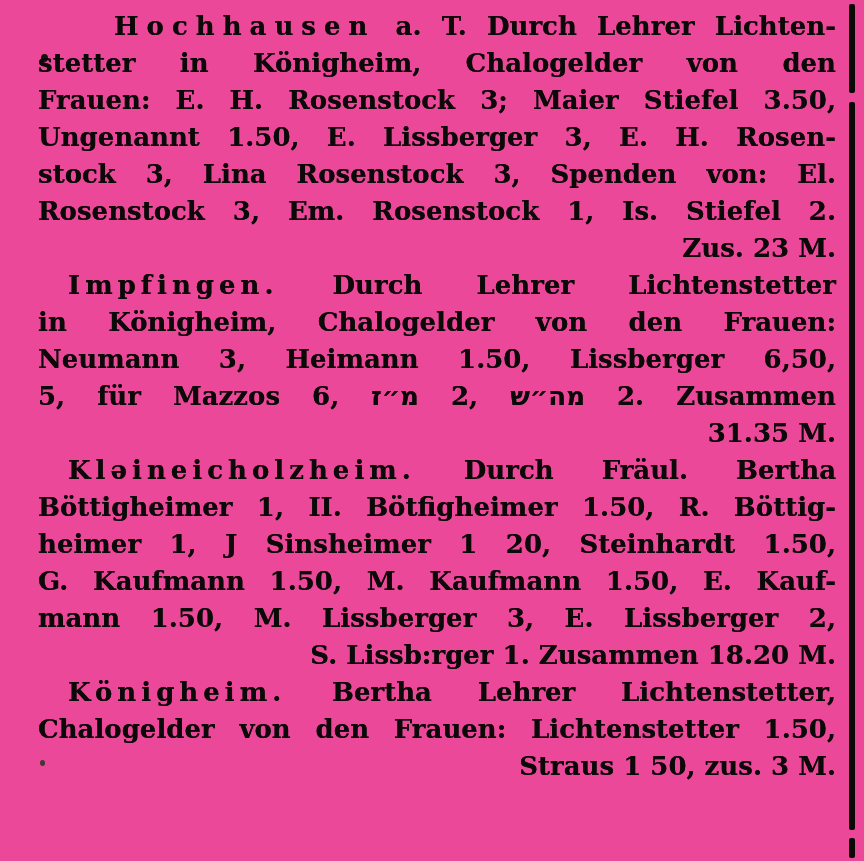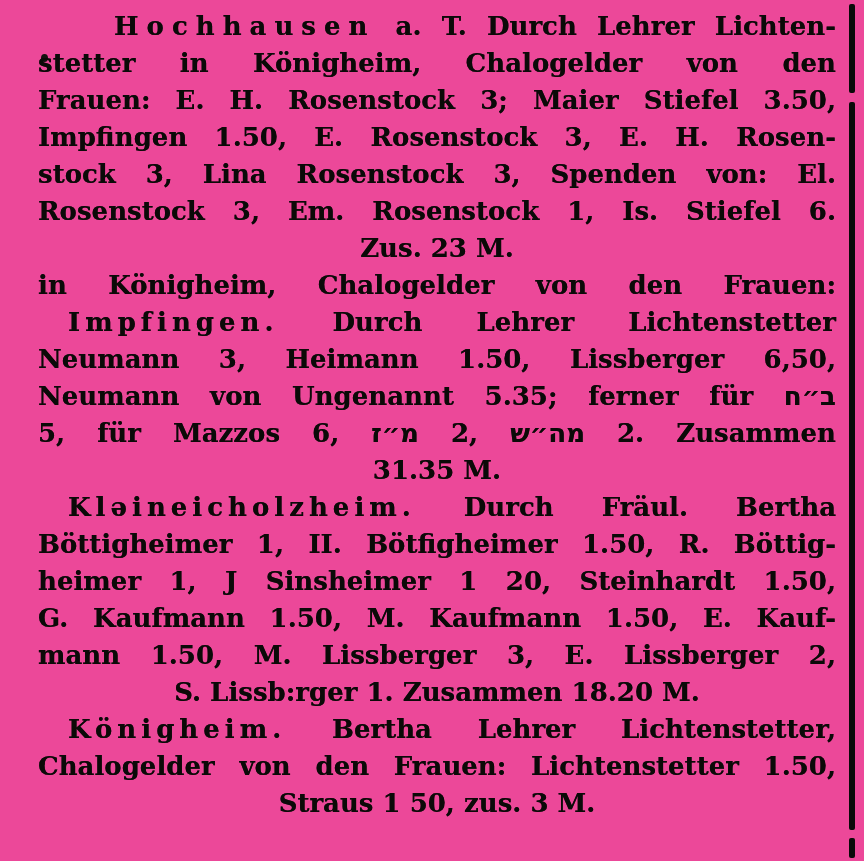--- a/index.html
+++ b/index.html
@@ -9,21 +9,21 @@
     background:#ec4899;
     overflow:hidden;
     font-family:"DejaVu Serif","Liberation Serif",serif;
     font-weight:700;
     color:#0b0a08;
     text-shadow:0 0 0.5px rgba(10,10,8,0.75);
   }
   .text-col{position:absolute;top:-29px;left:38px;right:28px;}
   .line{font-size:26px;line-height:37px;}
   .just{text-align:justify;text-align-last:justify;}
-  .lastline{text-align:center;}
+  .lastline{text-align:right;}
   .first-0{text-indent:76px;}
   .first{text-indent:30px;}
   .sp{letter-spacing:5px;}
   .sp0{letter-spacing:8px;}
   .heb{
     font-family:"DejaVu Sans",sans-serif;
     font-weight:700;
     unicode-bidi:isolate;
     direction:rtl;
   }
@@ -54,37 +54,33 @@
     </div>
 
     <div>
       <div class="line just first-0">
         <span class="sp sp0">Hochhausen</span>
         <span>a. T.</span>
         <span>Durch Lehrer Lichten-</span>
       </div>
       <div class="line just"><span>stetter in Königheim, Chalogelder von den</span></div>
       <div class="line just"><span>Frauen: E. H. Rosenstock 3; Maier Stiefel 3.50,</span></div>
-      <div class="line just"><span>Impfingen 1.50, E. Rosenstock 3, E. H. Rosen-</span></div>
+      <div class="line just"><span>Ungenannt 1.50, E. Lissberger 3, E. H. Rosen-</span></div>
       <div class="line just"><span>stock 3, Lina Rosenstock 3, Spenden von: El.</span></div>
-      <div class="line just"><span>Rosenstock 3, Em. Rosenstock 1, Is. Stiefel 6.</span></div>
+      <div class="line just"><span>Rosenstock 3, Em. Rosenstock 1, Is. Stiefel 2.</span></div>
       <div class="line lastline"><span>Zus. 23 M.</span></div>
     </div>
 
     <div>
-      <div class="line just"><span>in Königheim, Chalogelder von den Frauen:</span></div>
       <div class="line just first">
         <span class="sp">Impfingen.</span>
         <span>Durch Lehrer Lichtenstetter</span>
       </div>
+      <div class="line just"><span>in Königheim, Chalogelder von den Frauen:</span></div>
       <div class="line just"><span>Neumann 3, Heimann 1.50, Lissberger 6,50,</span></div>
-      <div class="line just">
-        <span>Neumann von Ungenannt 5.35; ferner für</span>
-        <span class="heb">ב״ח</span>
-      </div>
       <div class="line just">
         <span>5, für Mazzos 6,</span>
         <span class="heb">מ״ז</span>
         <span>2,</span>
         <span class="heb">מה״ש</span>
         <span>2. Zusammen</span>
       </div>
       <div class="line lastline"><span>31.35 M.</span></div>
     </div>
 

